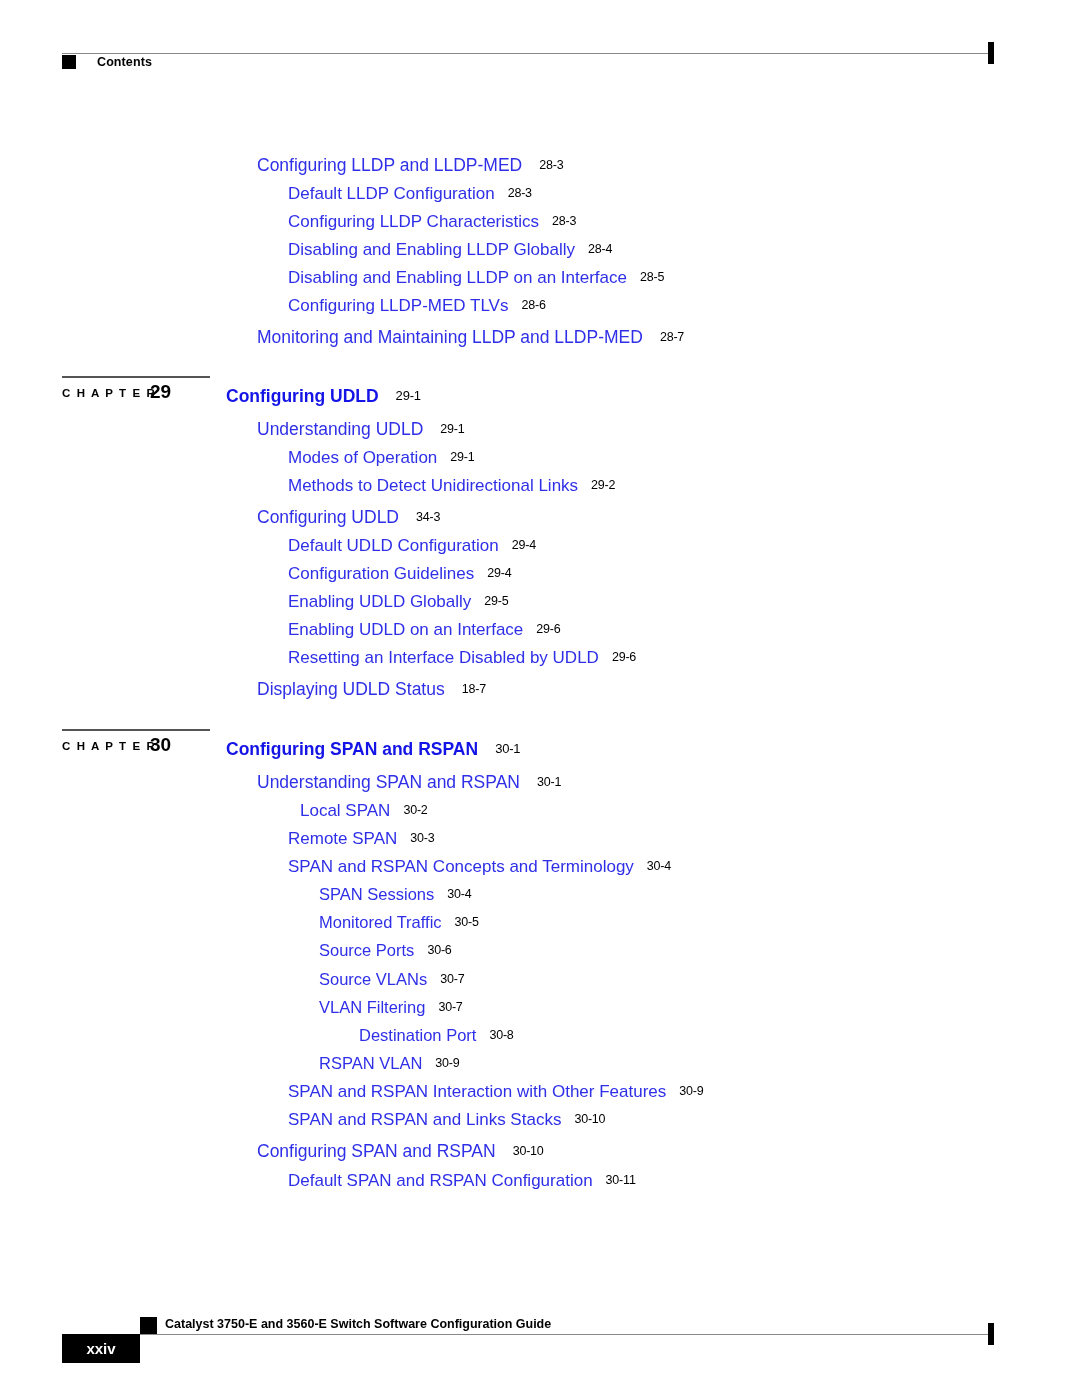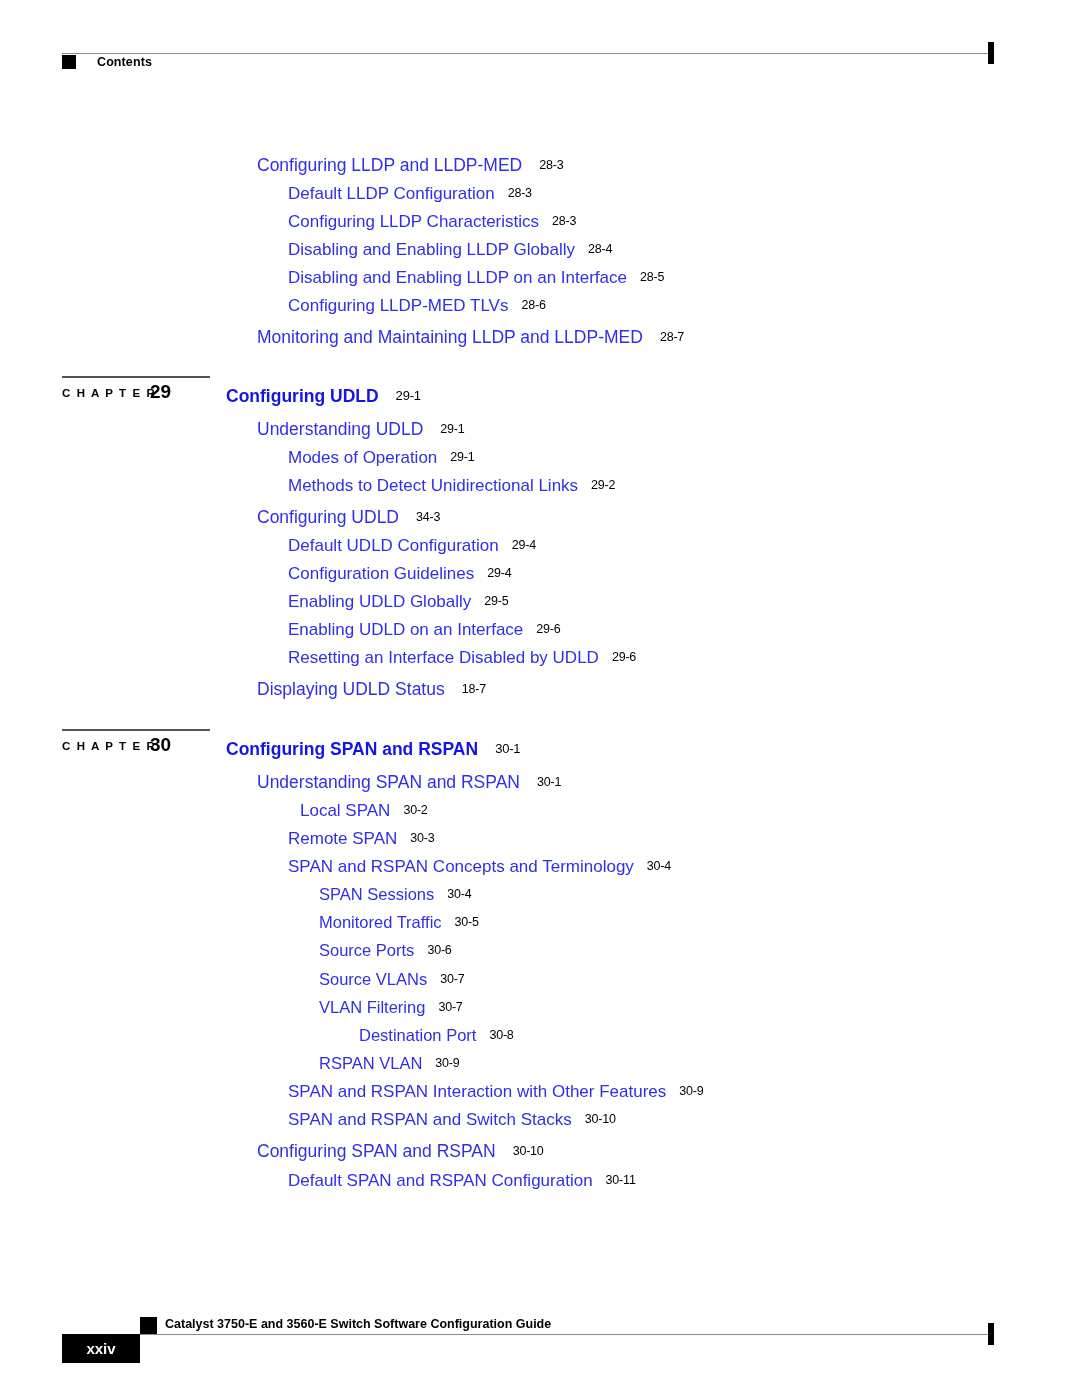--- a/index.html
+++ b/index.html
@@ -249,21 +249,21 @@
     <div class="toc-entry lvl2" style="left: 288px; top: 830px;"><span class="toc-title">Remote SPAN</span><span class="gap-sm"></span><span class="toc-page">30-3</span></div>
     <div class="toc-entry lvl2" style="left: 288px; top: 858px;"><span class="toc-title">SPAN and RSPAN Concepts and Terminology</span><span class="gap-sm"></span><span class="toc-page">30-4</span></div>
     <div class="toc-entry lvl3" style="left: 319px; top: 886px;"><span class="toc-title">SPAN Sessions</span><span class="gap-sm"></span><span class="toc-page">30-4</span></div>
     <div class="toc-entry lvl3" style="left: 319px; top: 914px;"><span class="toc-title">Monitored Traffic</span><span class="gap-sm"></span><span class="toc-page">30-5</span></div>
     <div class="toc-entry lvl3" style="left: 319px; top: 942px;"><span class="toc-title">Source Ports</span><span class="gap-sm"></span><span class="toc-page">30-6</span></div>
     <div class="toc-entry lvl3" style="left: 319px; top: 971px;"><span class="toc-title">Source VLANs</span><span class="gap-sm"></span><span class="toc-page">30-7</span></div>
     <div class="toc-entry lvl3" style="left: 319px; top: 999px;"><span class="toc-title">VLAN Filtering</span><span class="gap-sm"></span><span class="toc-page">30-7</span></div>
     <div class="toc-entry lvl3" style="left: 319px; top: 1027px; margin-left: 40px;"><span class="toc-title">Destination Port</span><span class="gap-sm"></span><span class="toc-page">30-8</span></div>
     <div class="toc-entry lvl3" style="left: 319px; top: 1055px;"><span class="toc-title">RSPAN VLAN</span><span class="gap-sm"></span><span class="toc-page">30-9</span></div>
     <div class="toc-entry lvl2" style="left: 288px; top: 1083px;"><span class="toc-title">SPAN and RSPAN Interaction with Other Features</span><span class="gap-sm"></span><span class="toc-page">30-9</span></div>
-    <div class="toc-entry lvl2" style="left: 288px; top: 1111px;"><span class="toc-title">SPAN and RSPAN and Switch Stacks</span><span class="gap-sm"></span><span class="toc-page">30-10</span></div>
+    <div class="toc-entry lvl2" style="left: 288px; top: 1111px;"><span class="toc-title">SPAN and RSPAN and Links Stacks</span><span class="gap-sm"></span><span class="toc-page">30-10</span></div>
     <div class="toc-entry lvl1" style="left: 257px; top: 1143px;"><span class="toc-title">Configuring SPAN and RSPAN</span><span class="gap-md"></span><span class="toc-page">30-10</span></div>
     <div class="toc-entry lvl2" style="left: 288px; top: 1172px;"><span class="toc-title">Default SPAN and RSPAN Configuration</span><span class="gap-sm"></span><span class="toc-page">30-11</span></div>
   </div>
 
 <div class="page-footer">
   <div class="footer-rule"></div>
   <div class="footer-rule-endcap"></div>
   <div class="footer-pagebox"></div>
   <div class="footer-pagenum">xxiv</div>
   <div class="footer-square"></div>

